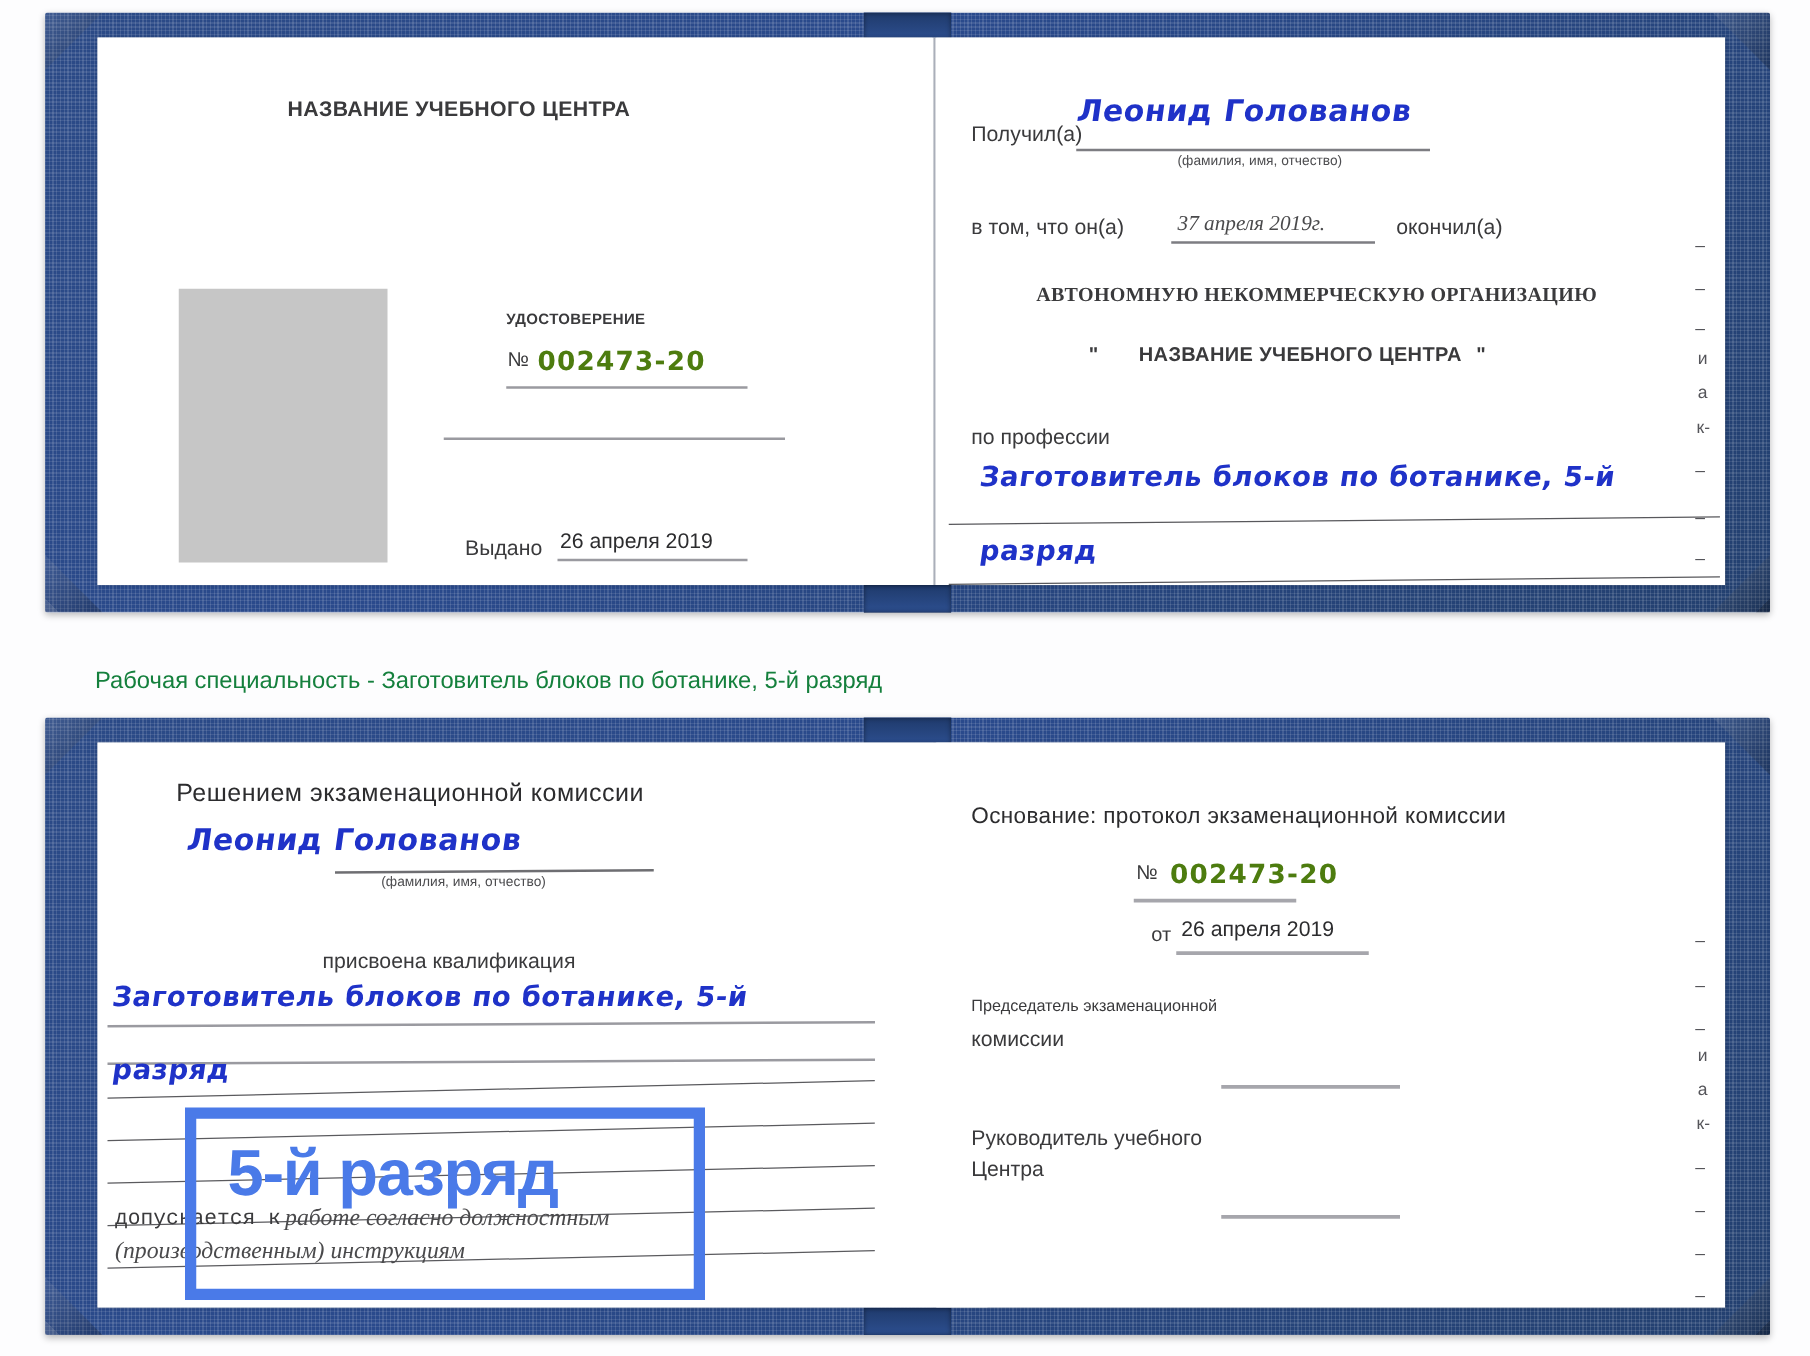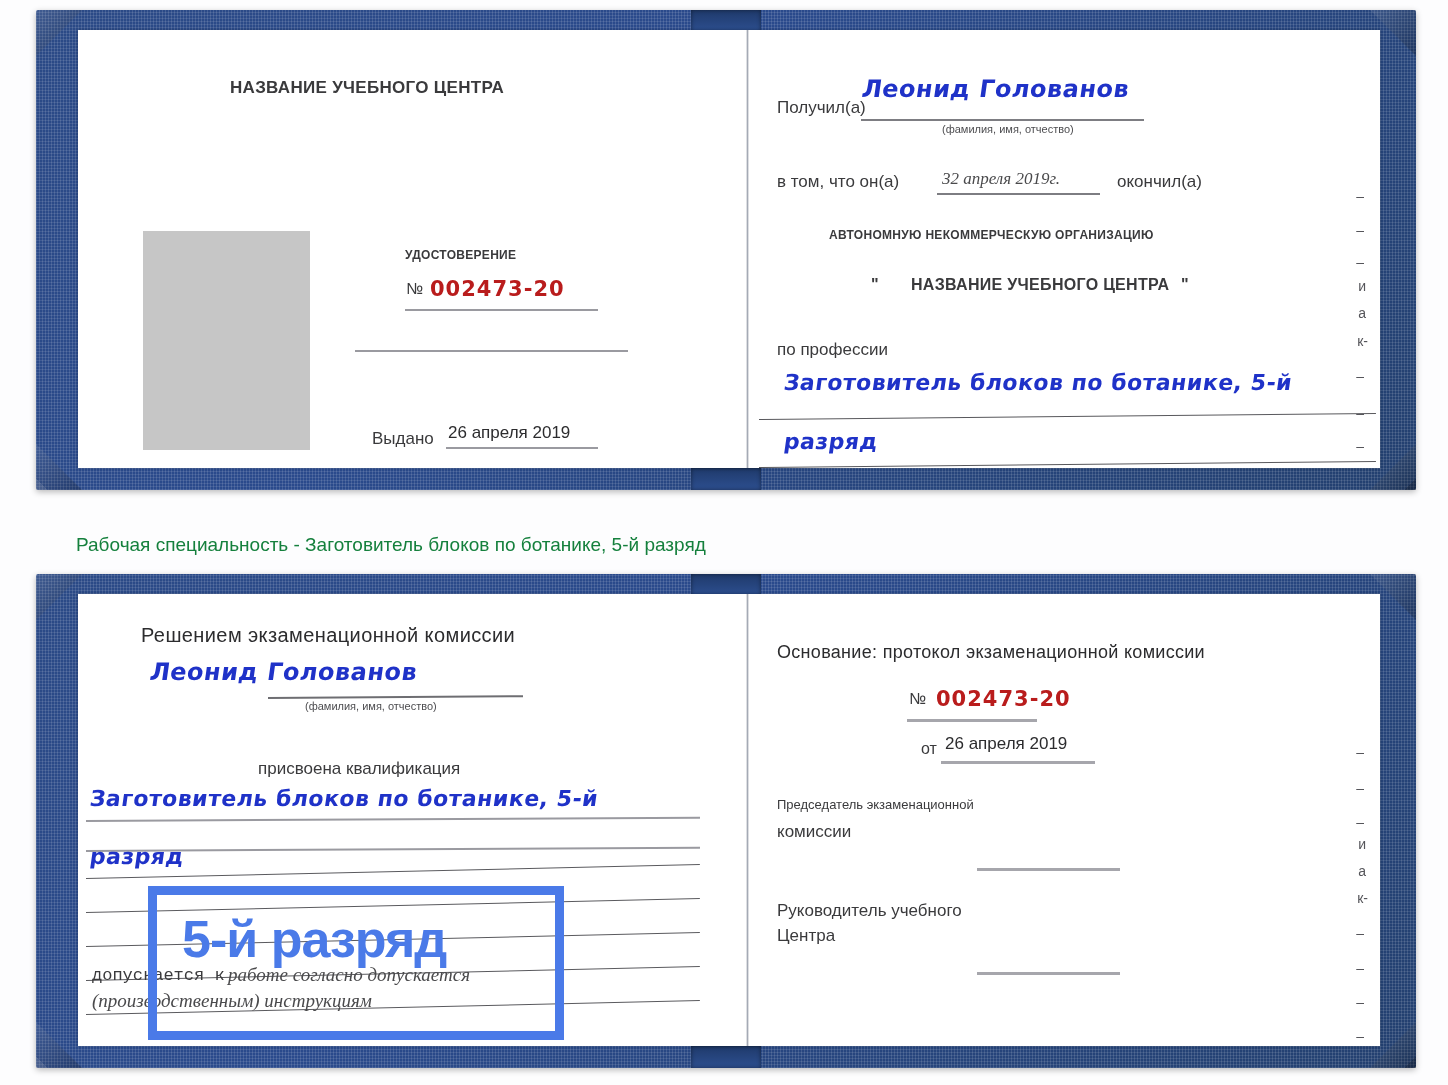--- a/index.html
+++ b/index.html
@@ -62,21 +62,21 @@
   .t{position:absolute;white-space:nowrap;color:#3a3a3c;}
   .cap{font-weight:700;letter-spacing:.3px;}
   .hand{
     font-family:"DejaVu Sans", sans-serif;
     color:#1f32c8; font-weight:600;
     transform:skewX(-8deg);
     letter-spacing:.5px;
   }
   .hand-num{
     font-family:"DejaVu Sans", sans-serif;
-    color:#b91c1c;font-weight:600;letter-spacing:1px;
+    color:#4d7c0f;font-weight:600;letter-spacing:1px;
   }
   .italic{font-family:"Liberation Serif",serif;font-style:italic;color:#4a4a4c;}
   .tiny{font-size:11px;color:#4d4d50;}
   .rule{position:absolute;height:1px;background:#8e8e92;}
   .rule-dark{position:absolute;height:1px;background:#58585c;}
   .photo{position:absolute;background:#c6c6c6;}
 
   
   .slant{position:absolute;height:1px;background:#5a5a5e;transform-origin:left center;}
 
@@ -136,25 +136,25 @@
         <div class="t" style="left:120px;top:435px;font-size:15px;">М.П.</div>
       </div>
 
       <div class="page-right" style="left:671px;right:0;">
         <div class="t" style="left:28px;top:68px;font-size:17px;">Получил(а)</div>
         <div class="t hand" style="left:113px;top:45px;font-size:24px;">Леонид Голованов</div>
         <span class="rule" style="left:112px;top:89px;width:283px;height:1.5px;background:#7d7d82;"></span>
         <div class="t tiny" style="left:193px;top:93px;">(фамилия, имя, отчество)</div>
 
         <div class="t" style="left:28px;top:142px;font-size:17px;">в том, что он(а)</div>
-        <div class="t italic" style="left:193px;top:139px;font-size:17px;">32 апреля 2019г.</div>
+        <div class="t italic" style="left:193px;top:139px;font-size:17px;">37 апреля 2019г.</div>
         <span class="rule" style="left:188px;top:163px;width:163px;height:1.5px;background:#7d7d82;"></span>
         <div class="t" style="left:368px;top:142px;font-size:17px;">окончил(а)</div>
 
-        <div class="t cap" style="left:80px;top:198px;font-size:12px;">АВТОНОМНУЮ НЕКОММЕРЧЕСКУЮ ОРГАНИЗАЦИЮ</div>
+        <div class="t cap" style="left:80px;top:198px;font-size:16px;font-family:Liberation Serif, serif;">АВТОНОМНУЮ НЕКОММЕРЧЕСКУЮ ОРГАНИЗАЦИЮ</div>
         <div class="t cap" style="left:122px;top:246px;font-size:16px;">"</div>
         <div class="t cap" style="left:162px;top:246px;font-size:16px;">НАЗВАНИЕ УЧЕБНОГО ЦЕНТРА</div>
         <div class="t cap" style="left:432px;top:246px;font-size:16px;">"</div>
 
         <div class="t" style="left:28px;top:310px;font-size:17px;">по профессии</div>
 
         <div class="t hand" style="left:35px;top:340px;font-size:22px;">Заготовитель блоков по ботанике, 5-й</div>
         <span class="rule-dark" style="left:10px;top:389px;width:617px;transform:rotate(-0.55deg);transform-origin:left center;"></span>
 
         <div class="t hand" style="left:35px;top:399px;font-size:22px;">разряд</div>
@@ -183,21 +183,21 @@
     <span class="miter m-tr"></span>
     <span class="miter m-bl"></span>
     <span class="miter m-br"></span>
     <span class="spine-tab" style="top:0;height:22px;"></span>
     <span class="spine-tab" style="bottom:0;height:22px;"></span>
 
     <div class="pages" style="left:42px;top:20px;right:36px;bottom:22px;">
 
       <span class="gutter" style="left:668px;"></span>
 
-      <div class="page-left" style="left:0;width:668px;overflow:hidden;">
+      <div class="page-left" style="left:0;width:668px;overflow:hidden;padding-left:44px;">
         <div class="t" style="left:63px;top:30px;font-size:20px;color:#2c2c2e;letter-spacing:.4px;">Решением экзаменационной комиссии</div>
 
         <div class="t hand" style="left:72px;top:64px;font-size:24px;">Леонид Голованов</div>
         <span class="rule" style="left:190px;top:103px;width:255px;height:1.5px;background:#6e6e72;transform:rotate(-0.4deg);transform-origin:left center;"></span>
         <div class="t tiny" style="left:227px;top:106px;">(фамилия, имя, отчество)</div>
 
         <div class="t" style="left:180px;top:165px;font-size:17px;">присвоена квалификация</div>
 
         <div class="t hand" style="left:12px;top:192px;font-size:22px;">Заготовитель блоков по ботанике, 5-й</div>
 
@@ -208,21 +208,21 @@
           <span class="slant" style="left:8px;top:318px;width:614px;transform:rotate(-1.3deg);"></span>
           <span class="slant" style="left:8px;top:352px;width:614px;transform:rotate(-1.3deg);"></span>
           <span class="slant" style="left:8px;top:386px;width:614px;transform:rotate(-1.3deg);"></span>
           <span class="slant" style="left:8px;top:420px;width:614px;transform:rotate(-1.3deg);"></span>
           <span class="slant" style="left:8px;top:378px;width:0px;"></span>
         </div>
 
         <div class="t hand" style="left:12px;top:250px;font-size:22px;">разряд</div>
 
         <div class="t italic" style="left:14px;top:372px;font-size:17px;font-style:normal;font-family:Liberation Mono, monospace;color:#3a3a3c;">допускается к</div>
-        <div class="t italic" style="left:150px;top:370px;font-size:19px;">работе согласно допускается</div>
+        <div class="t italic" style="left:150px;top:370px;font-size:19px;">работе согласно должностным</div>
         <div class="t italic" style="left:14px;top:396px;font-size:19px;">(производственным) инструкциям</div>
 
         <div class="hl-box" style="left:70px;top:292px;width:398px;height:136px;"></div>
         <div class="hl-text" style="left:104px;top:315px;font-size:52px;">5-й разряд</div>
       </div>
 
       <div class="page-right" style="left:671px;right:0;">
         <div class="t" style="left:28px;top:48px;font-size:18px;color:#2c2c2e;letter-spacing:.3px;">Основание: протокол экзаменационной комиссии</div>
 
         <div class="t" style="left:160px;top:96px;font-size:16px;">№</div>

